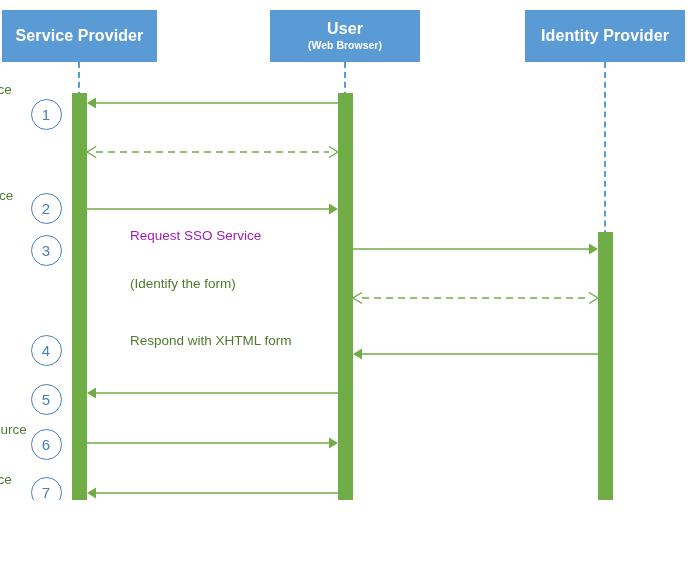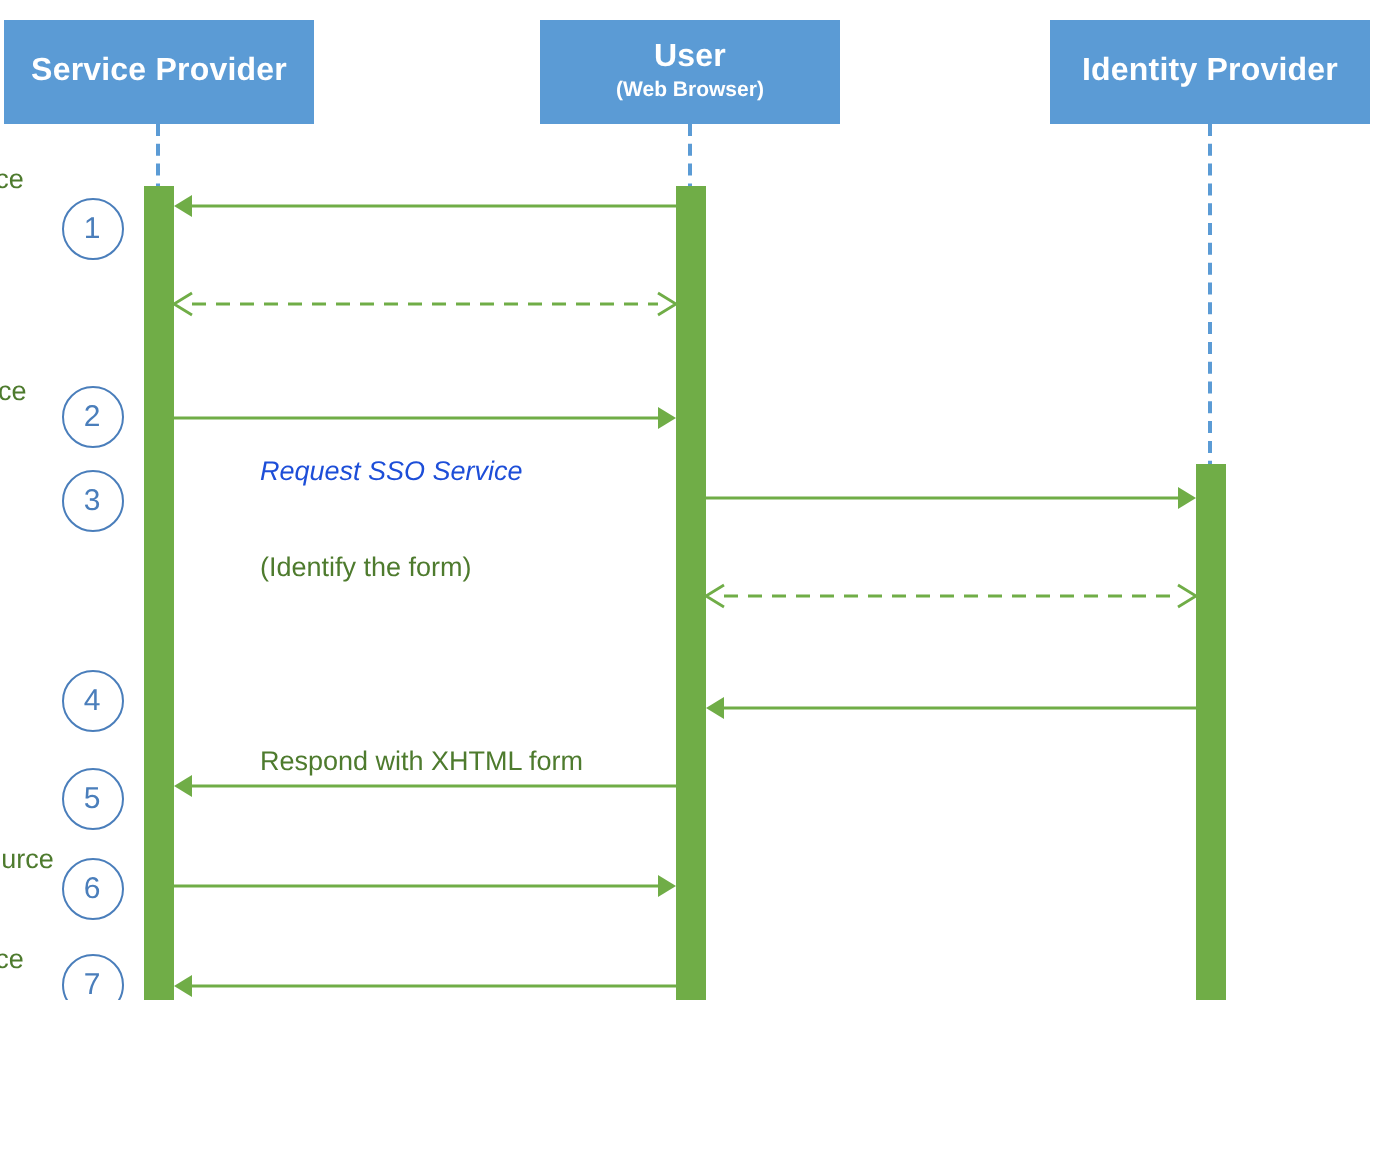--- a/index.html
+++ b/index.html
@@ -113,33 +113,33 @@
     <svg class="arrow-svg" width="271" height="22" style="left: 77px; top: 198px;">
       <line x1="10" y1="11" x2="252" y2="11" stroke="#70AD47" stroke-width="1.6"></line>
       <polygon points="261,11 252,5.5 252,16.5" fill="#70AD47"></polygon>
     </svg>
     <div class="msg-label" style="left: -133px; top: 189px; width: auto; color: rgb(78, 123, 46);">Redirect to SSO Service</div>
     <div class="step-circle" style="left: 30.5px; top: 192.5px; border-color: rgb(74, 126, 187); color: rgb(74, 126, 187);">2</div>
     <svg class="arrow-svg" width="265" height="22" style="left: 343px; top: 238px;">
       <line x1="10" y1="11" x2="246" y2="11" stroke="#70AD47" stroke-width="1.6"></line>
       <polygon points="255,11 246,5.5 246,16.5" fill="#70AD47"></polygon>
     </svg>
-    <div class="msg-label" style="left: 130px; top: 229px; width: auto; color: #1d4ed8; font-style: italic;">Request SSO Service</div>
+    <div class="msg-label" style="left: 130px; top: 229px; width: auto; color: #a21caf;">Request SSO Service</div>
     <div class="step-circle" style="left: 30.5px; top: 234.5px; border-color: rgb(74, 126, 187); color: rgb(74, 126, 187);">3</div>
     <svg class="arrow-svg" width="265" height="22" style="left: 343px; top: 287px;">
       <line x1="19" y1="11" x2="246" y2="11" stroke="#70AD47" stroke-width="1.4" stroke-dasharray="7,5"></line>
       <polyline points="19,5.5 10,11 19,16.5" fill="none" stroke="#70AD47" stroke-width="1.4"></polyline>
       <polyline points="246,5.5 255,11 246,16.5" fill="none" stroke="#70AD47" stroke-width="1.4"></polyline>
     </svg>
     <div class="msg-label" style="left: 130px; top: 277px; width: auto; color: rgb(78, 123, 46);">(Identify the form)</div>
     <svg class="arrow-svg" width="265" height="22" style="left: 343px; top: 343px;">
       <line x1="19" y1="11" x2="255" y2="11" stroke="#70AD47" stroke-width="1.6"></line>
       <polygon points="10,11 19,5.5 19,16.5" fill="#70AD47"></polygon>
     </svg>
-    <div class="msg-label" style="left: 130px; top: 334px; width: auto; color: rgb(78, 123, 46); margin-top: 40px;">Respond with XHTML form</div>
+    <div class="msg-label" style="left: 130px; top: 334px; width: auto; color: rgb(78, 123, 46);">Respond with XHTML form</div>
     <div class="step-circle" style="left: 30.5px; top: 334.5px; border-color: rgb(74, 126, 187); color: rgb(74, 126, 187);">4</div>
     <svg class="arrow-svg" width="271" height="22" style="left: 77px; top: 382px;">
       <line x1="19" y1="11" x2="261" y2="11" stroke="#70AD47" stroke-width="1.6"></line>
       <polygon points="10,11 19,5.5 19,16.5" fill="#70AD47"></polygon>
     </svg>
     <div class="step-circle" style="left: 30.5px; top: 383.5px; border-color: rgb(74, 126, 187); color: rgb(74, 126, 187);">5</div>
     <svg class="arrow-svg" width="271" height="22" style="left: 77px; top: 432px;">
       <line x1="10" y1="11" x2="252" y2="11" stroke="#70AD47" stroke-width="1.6"></line>
       <polygon points="261,11 252,5.5 252,16.5" fill="#70AD47"></polygon>
     </svg>

